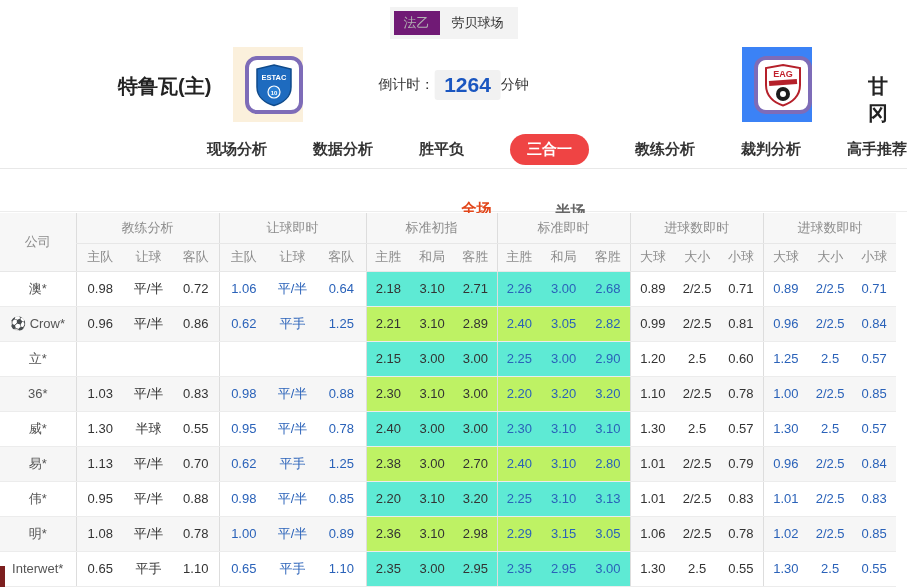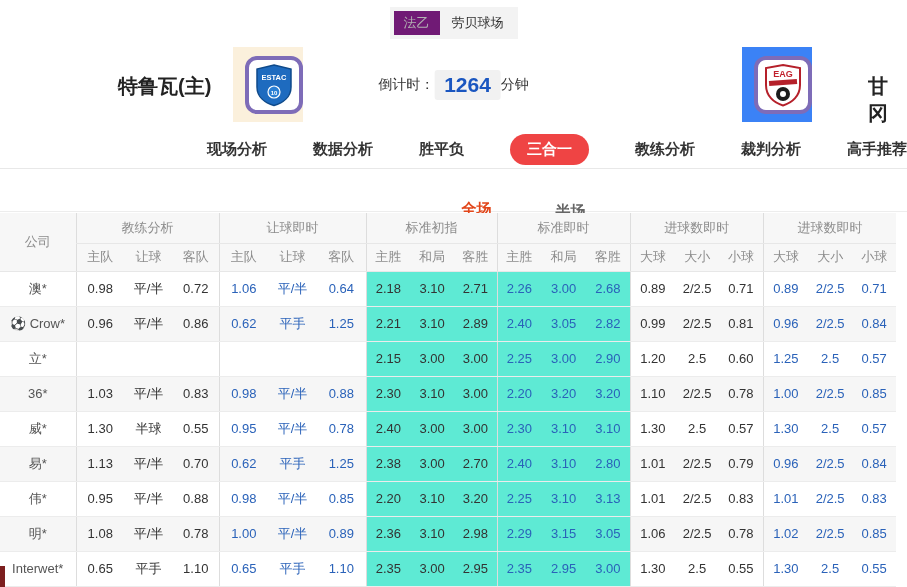--- a/index.html
+++ b/index.html
@@ -49,21 +49,21 @@
   .odds thead th { background:#f7f7f7; color:#8c8c8c; font-size:13px; border-bottom:1px solid #e7e7e7; }
   .odds thead tr.grp th { height:30px; }
   .odds thead tr.sub th { height:28px; }
   .odds thead th.company-h { color:#8c8c8c; }
   .odds td { height:35px; font-size:13px; color:#333; border-bottom:1px solid #ececec; }
   .odds .gstart { border-left:1px solid #ddd; }
   .odds td.company { color:#555; }
   .odds tr.striped td { background:#f6f6f6; }
   .odds td.blu { color:#2a62b9; }
   .odds td.std { background:#5eead4; }
-  .odds tr.striped td.std { background:#5eead4; }
+  .odds tr.striped td.std { background:#bef264; }
   .soccer-icon { font-size:13px; color:#444; margin-right:3px; }
 
   .edge-artifact { position:absolute; left:0; bottom:0; width:5px; height:21px; background:#7c1f1f; }
 </style>
 </head>
 <body>
 
 <div class="page">
 
   <div class="topbar">

